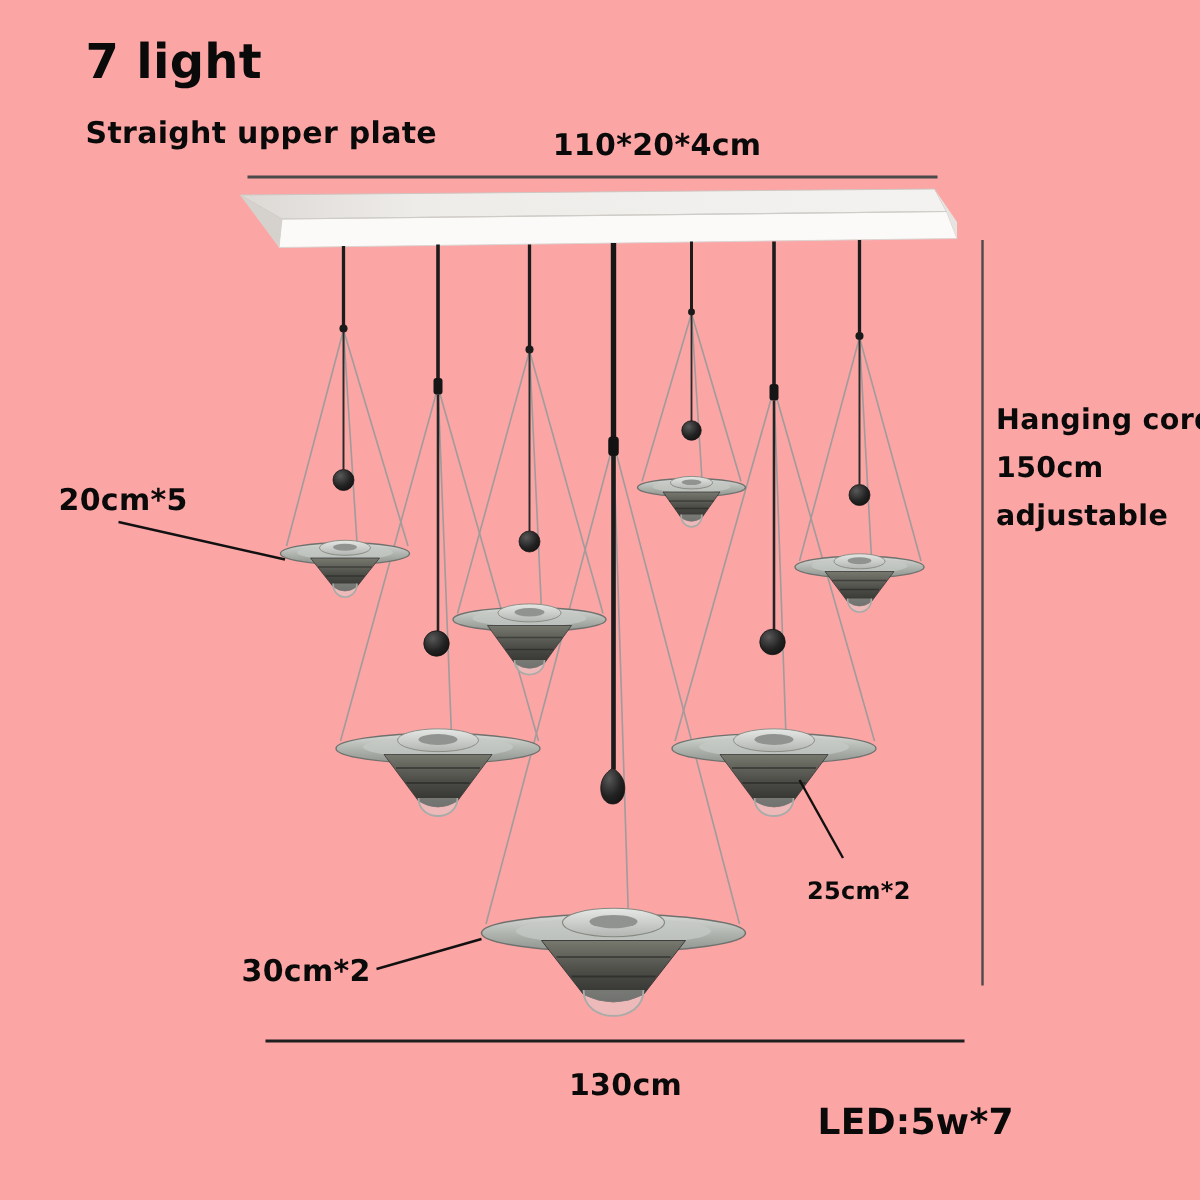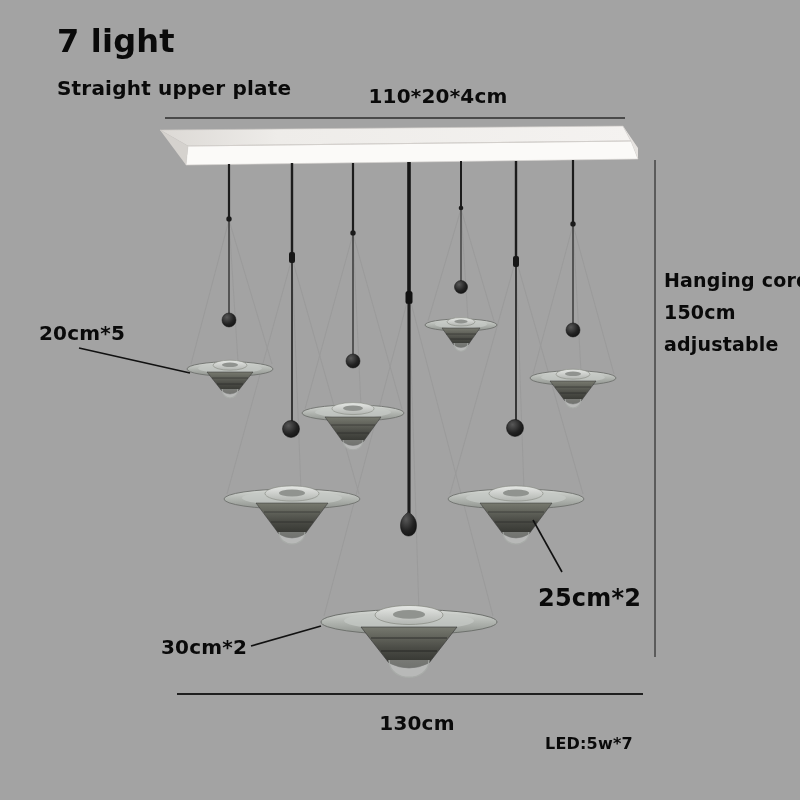--- a/index.html
+++ b/index.html
@@ -1,34 +1,34 @@
 <!DOCTYPE html>
 <html><head>
 <meta charset="utf-8">
 <style>
   html,body{margin:0;padding:0;background:#ffffff;}
   .canvas{
-    position:relative;width:800px;height:800px;background:#a3a3a3;
+    position:relative;width:800px;height:800px;background:#fca5a5;
     font-family:"DejaVu Sans","Liberation Sans",sans-serif;
     overflow:hidden;
   }
   .scene{position:absolute;left:0;top:0;}
   .label{
     position:absolute;color:#0a0a0a;font-weight:700;white-space:nowrap;
     letter-spacing:.2px;
   }
   .title{left:57px;top:22px;font-size:32px;}
   .subtitle{left:57px;top:76px;font-size:20px;}
   .dim-plate{left:398px;top:84px;font-size:20px;transform:translateX(-50%);margin-left:40px;}
   .dim-cord{left:664px;top:264px;font-size:19px;line-height:32px;}
   .dim-20{left:39px;top:321px;font-size:20px;}
-  .dim-25{left:538px;top:584px;font-size:24px;}
+  .dim-25{left:538px;top:584px;font-size:16px;}
   .dim-30{left:161px;top:635px;font-size:20px;}
   .dim-130{left:405px;top:711px;font-size:20px;transform:translateX(-50%);margin-left:12px;}
-  .dim-led{left:545px;top:734px;font-size:16px;}
+  .dim-led{left:545px;top:734px;font-size:24px;}
 </style>
 </head>
 <body>
 
 <div class="canvas">
 
   <svg class="scene" width="800" height="800" viewBox="0 0 800 800">
     <defs>
       <linearGradient id="gDisc" x1="0" y1="0" x2="0" y2="1">
         <stop offset="0" stop-color="#d7dad6"></stop>

